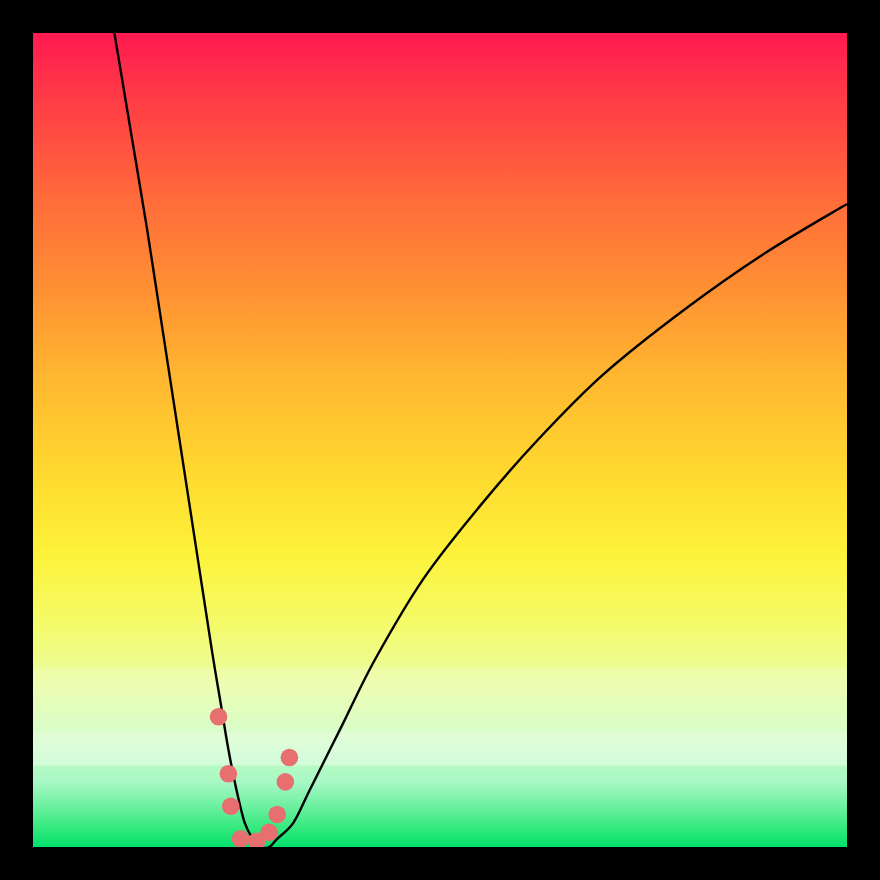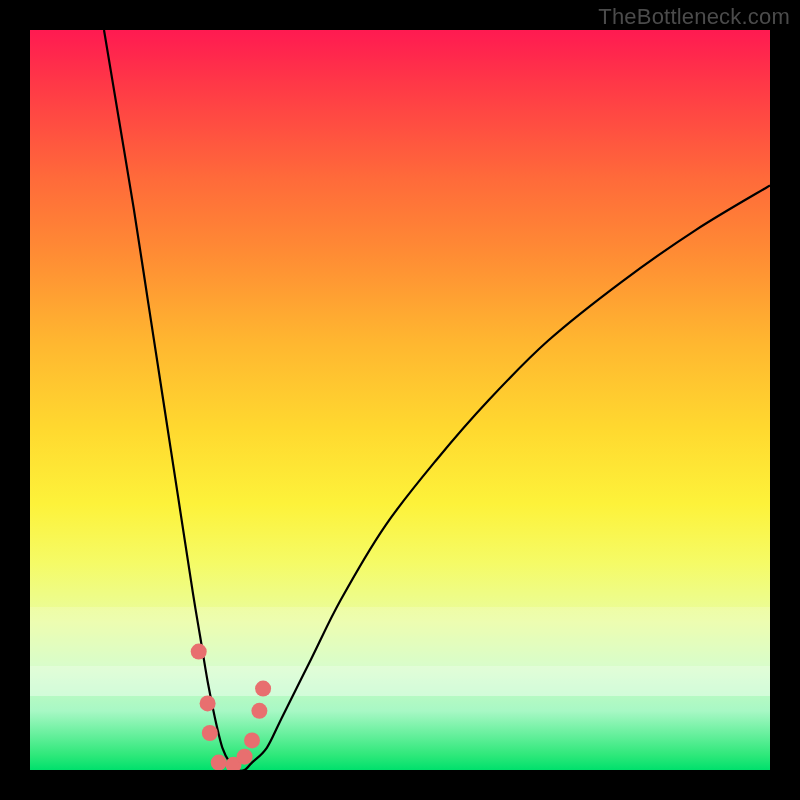--- a/index.html
+++ b/index.html
@@ -84,14 +84,13 @@
           <circle cx="179.82" cy="703" r="8" fill="#e86f6f"></circle>
           <circle cx="188.70000000000002" cy="732.6" r="8" fill="#e86f6f"></circle>
           <circle cx="203.50000000000003" cy="734.82" r="8" fill="#e86f6f"></circle>
           <circle cx="214.6" cy="726.68" r="8" fill="#e86f6f"></circle>
           <circle cx="222" cy="710.4" r="8" fill="#e86f6f"></circle>
           <circle cx="229.4" cy="680.8" r="8" fill="#e86f6f"></circle>
           <circle cx="233.1" cy="658.6" r="8" fill="#e86f6f"></circle>
         </g>
     </svg>
   </div>
-  <div class="attribution">TheBottleneck.com</div>
 </div>
 
 </body></html>

